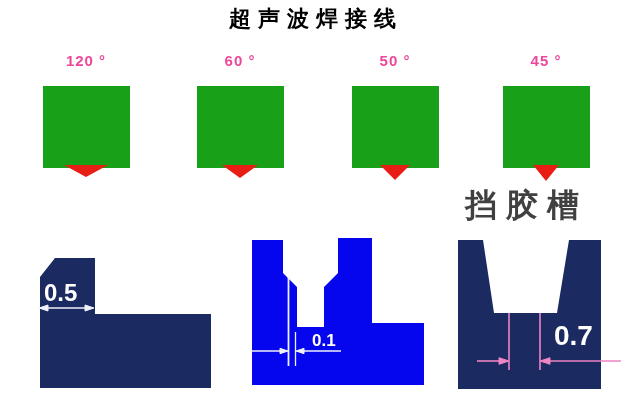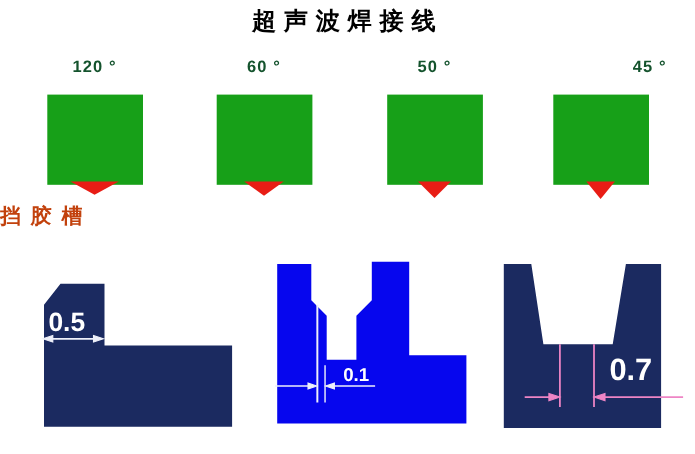--- a/index.html
+++ b/index.html
@@ -7,29 +7,29 @@
     position:relative;width:632px;height:413px;background:#ffffff;overflow:hidden;
     font-family:"Liberation Sans",sans-serif;
   }
   
   .main-title{
     position:absolute;top:4px;left:0;width:632px;text-align:center;
     font-family:"DejaVu Serif","Liberation Serif",serif;
     font-size:22px;font-weight:bold;color:#000000;letter-spacing:7px;
   }
   .sub-title{
-    position:absolute;top:184px;left:0;width:588px;text-align:left;
+    position:absolute;top:184px;left:0;width:588px;text-align:right;
     font-family:"DejaVu Serif","Liberation Serif",serif;
-    font-size:19px;font-weight:bold;color:#c2410c;letter-spacing:9px;
+    font-size:32px;font-weight:bold;color:#404040;letter-spacing:9px;
   }
   
   .unit{position:absolute;top:52px;width:120px;text-align:center;}
-  .unit-1{left:26px;} .unit-2{left:180px;} .unit-3{left:335px;} .unit-4{left:486px;text-align:right;}
+  .unit-1{left:26px;} .unit-2{left:180px;} .unit-3{left:335px;} .unit-4{left:486px;}
   .unit-label{
-    font-size:15px;font-weight:bold;color:#14532d;letter-spacing:1px;height:17px;
+    font-size:15px;font-weight:bold;color:#ec4899;letter-spacing:1px;height:17px;
   }
   .square{width:87px;height:82px;margin:17px auto 0;background:#17a018;}
   .tri{width:0;height:0;margin:-3px auto 0;border-style:solid;
        border-color:#e81d15 transparent transparent transparent;}
   .unit-1 .tri{border-width:12px 22px 0 22px;}
   .unit-2 .tri{border-width:13px 18px 0 18px;}
   .unit-3 .tri{border-width:15px 15px 0 15px;}
   .unit-4 .tri{border-width:16px 13px 0 13px;}
   
   #drawing{position:absolute;left:0;top:0;width:632px;height:413px;}

